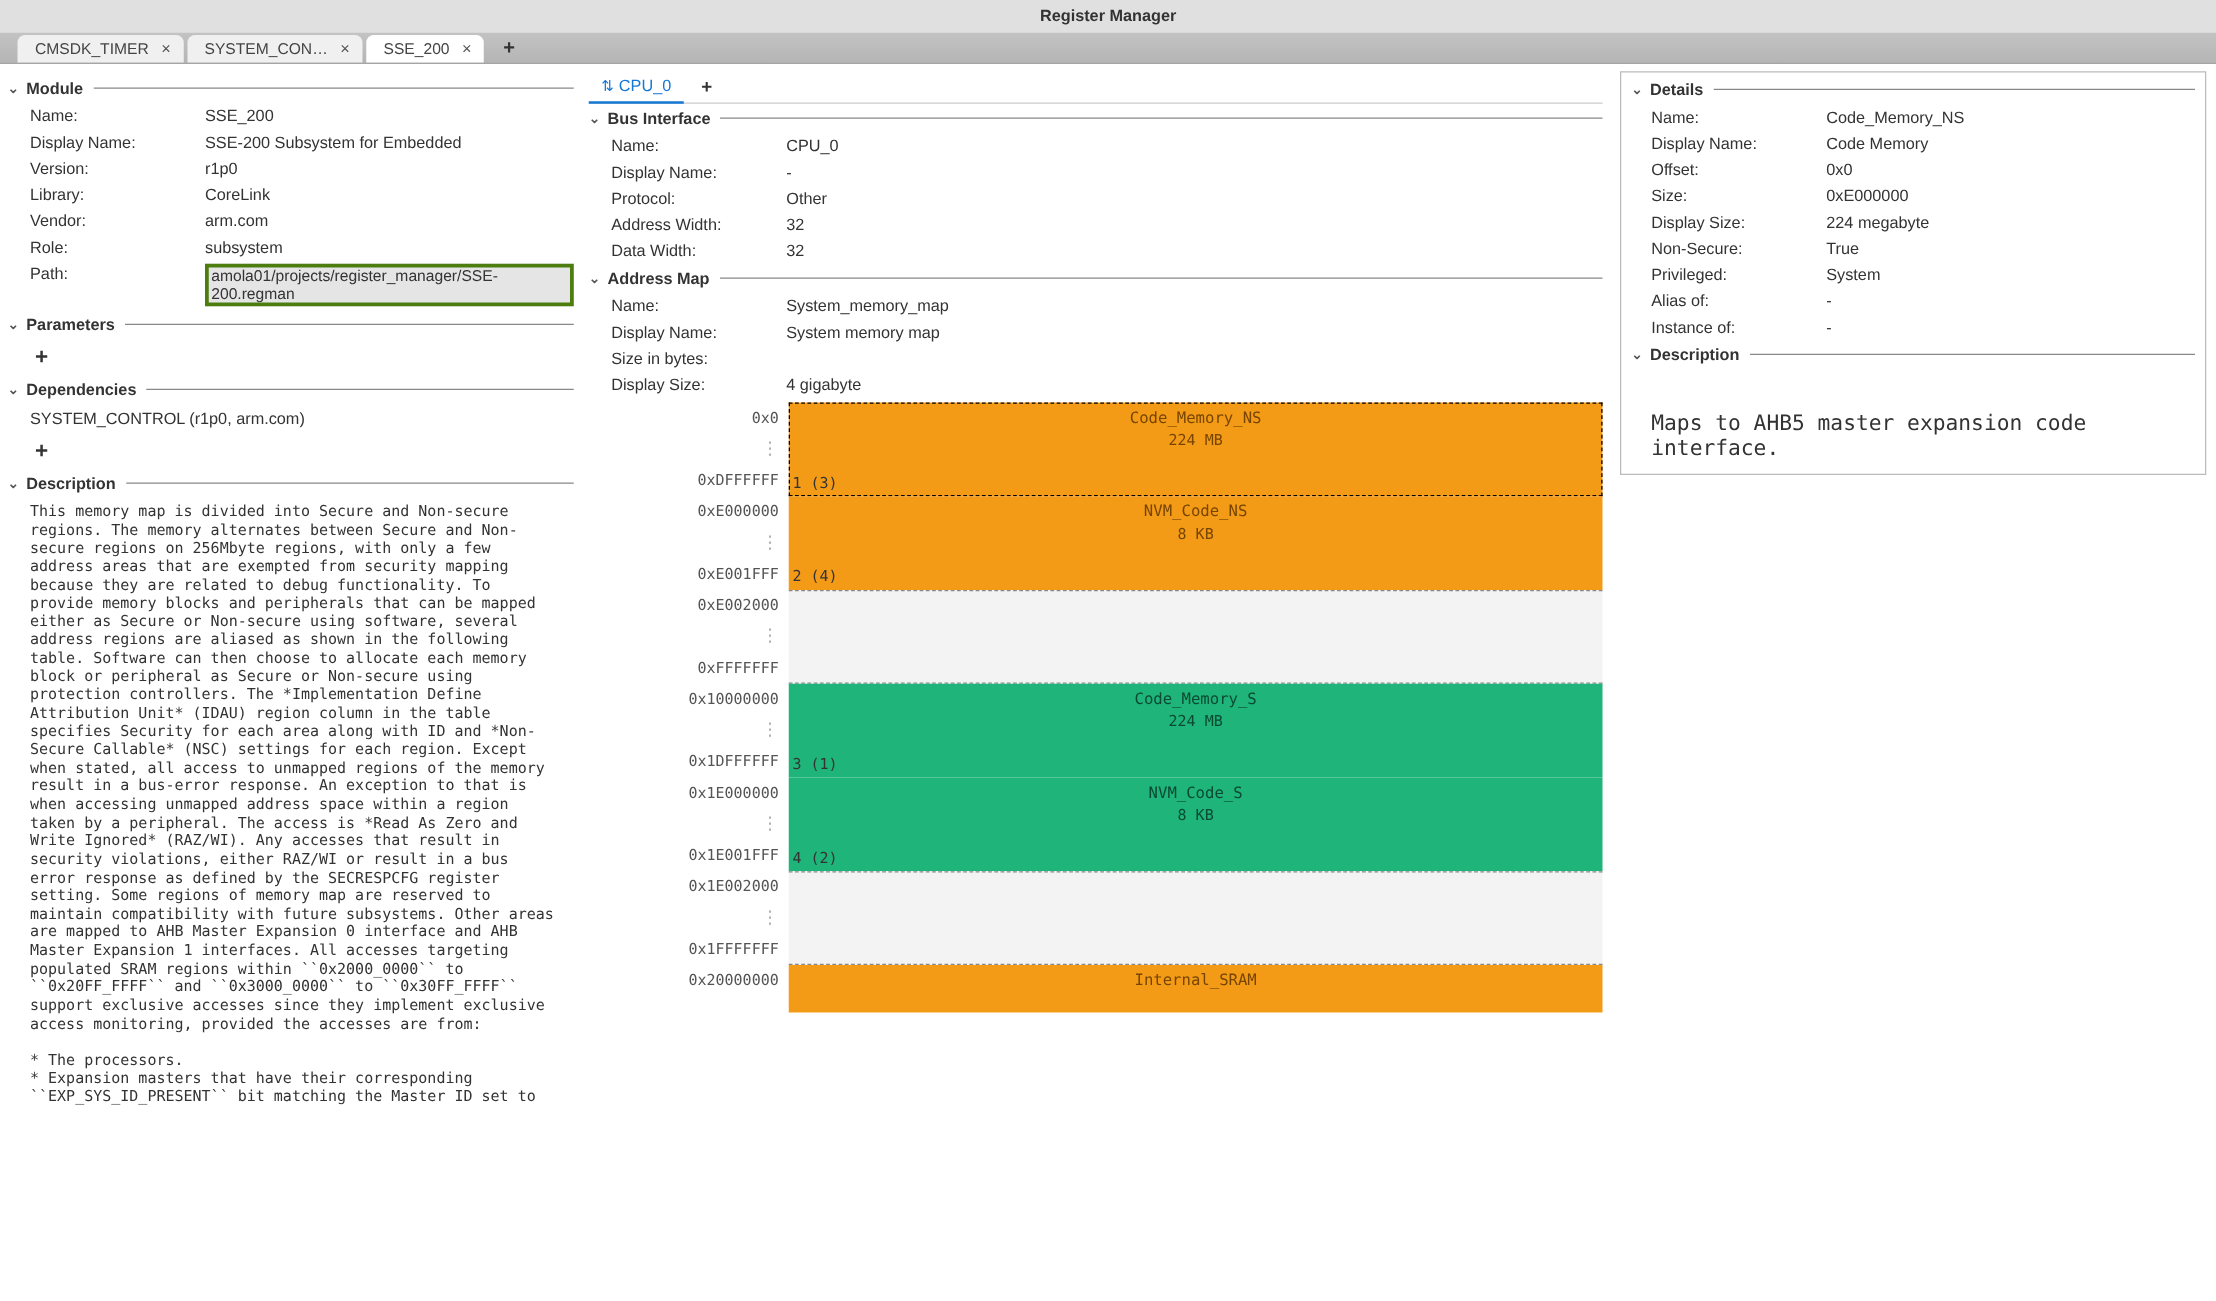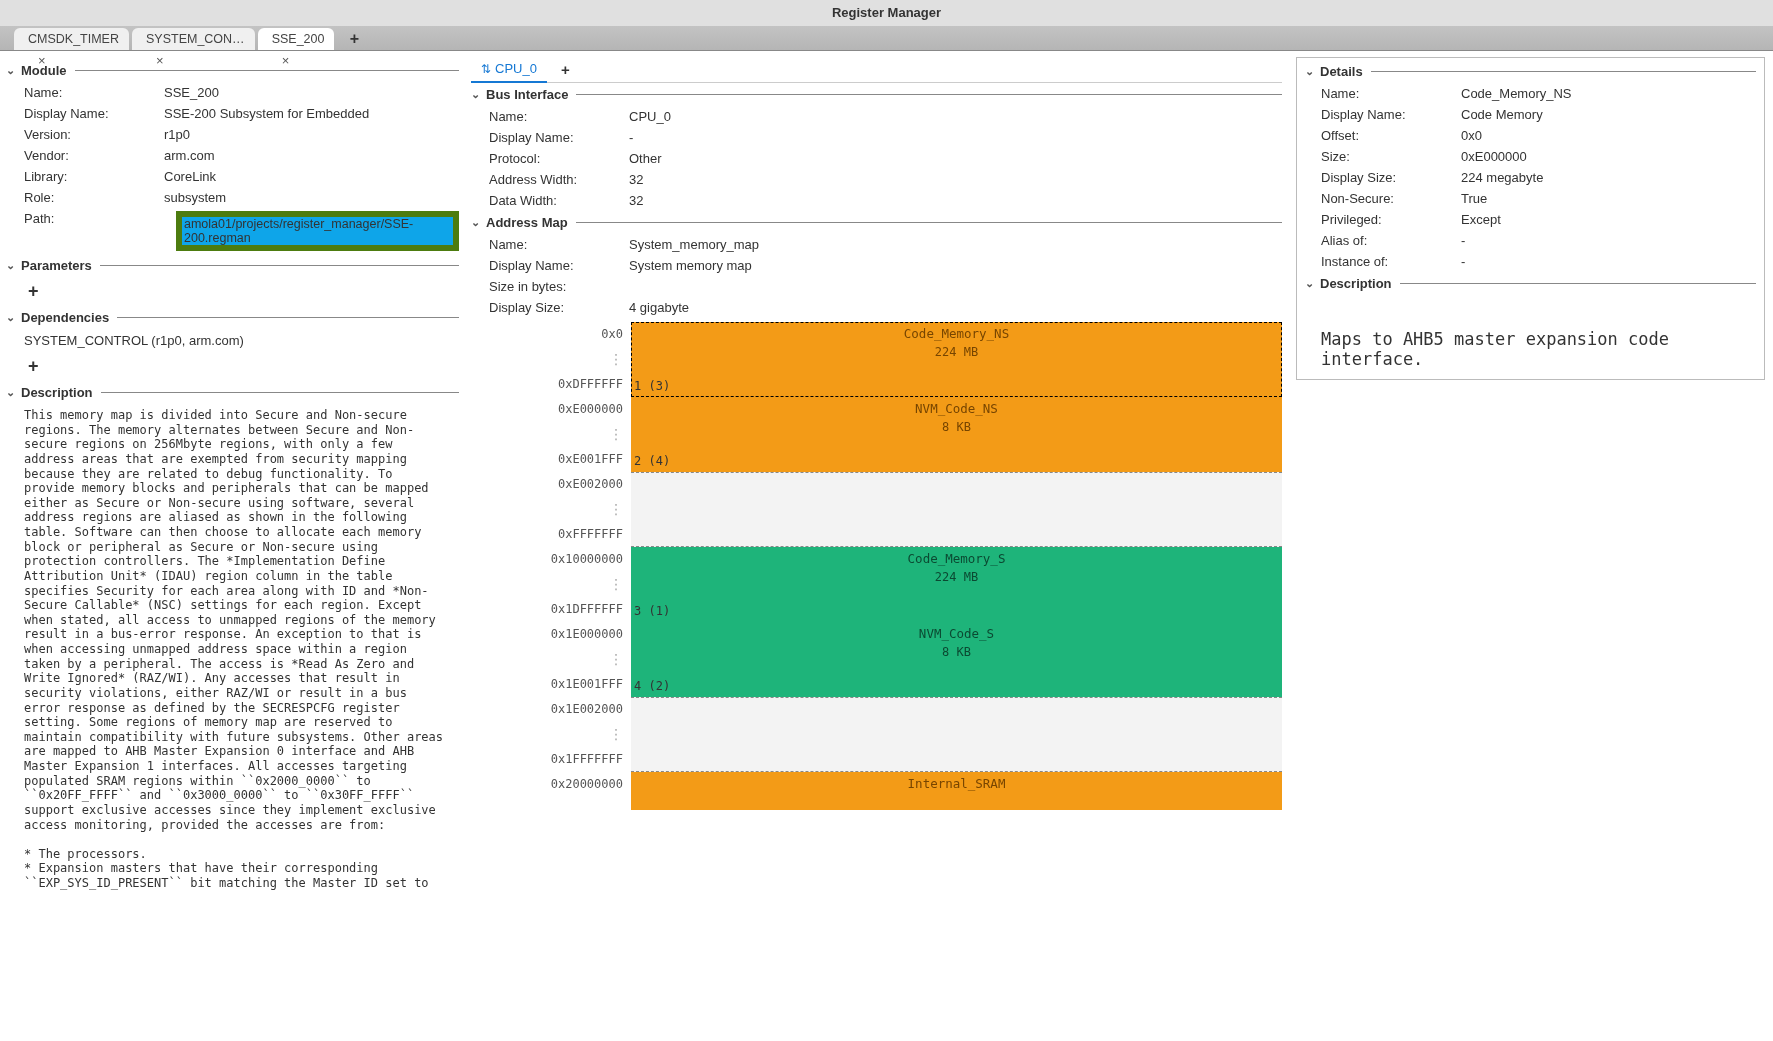--- a/index.html
+++ b/index.html
@@ -1,33 +1,33 @@
 <!DOCTYPE html>
 <html><head>
 <meta charset="utf-8">
 <style>
   * { margin:0; padding:0; box-sizing:border-box; }
   html,body { height:100%; font-family: -apple-system, BlinkMacSystemFont, "Segoe UI", Arial, sans-serif; font-size:13px; color:#333; background:#fff; overflow:hidden;}
   .titlebar { height:26px; background:#e0e0e0; text-align:center; line-height:26px; font-weight:600; font-size:13px; color:#333;}
   .maintabbar { height:25px; background:linear-gradient(#c3c3c3,#b5b5b5); display:flex; align-items:flex-end; padding-left:14px; border-bottom:1px solid #888;}
-  .tab { background:#f0f0f0; height:22px; line-height:22px; padding:0 10px 0 14px; margin-right:3px; border-radius:6px 6px 0 0; font-size:12.5px; color:#444; display:flex; align-items:flex-start; cursor:pointer;flex-direction:column;}
+  .tab { background:#f0f0f0; height:22px; line-height:22px; padding:0 10px 0 14px; margin-right:3px; border-radius:6px 6px 0 0; font-size:12.5px; color:#444; display:flex; align-items:flex-start; cursor:pointer;}
   .tab .close { margin-left:10px; color:#555; font-size:13px;}
   .tab.inactive { margin-top:2px; }
   .tab.active { background:#fff; font-weight:400;}
   .tab-add { width:22px; height:22px; text-align:center; line-height:22px; font-weight:bold; font-size:16px; color:#333; cursor:pointer; margin-left:6px;}
   .body { display:flex; height:calc(100% - 51px); width:100%; }
   
   .left { width:465px; padding:8px 6px 0 6px; overflow:hidden;}
   .section-header { display:flex; align-items:center; font-weight:bold; font-size:13px; color:#333; margin:4px 0 4px 0;}
   .section-header .caret { width:12px; font-size:11px; color:#555; margin-right:3px;}
   .section-header .line { flex:1; height:1px; background:#888; margin-left:8px;}
   .kv { display:flex; padding:3px 0 3px 18px; font-size:13px;}
   .kv .k { width:140px; color:#333;}
   .kv .v { flex:1; color:#333;}
-  .kv.path .v { background:#0ea5e9; border:6px solid #4d7c0f; padding:0 2px; font-size:12.5px;margin-left:12px;}
+  .kv.path .v { background:#e5e5e5; border:3px solid #4d7c0f; padding:0 2px; font-size:12.5px;}
   .addrow { padding:4px 0 4px 22px; font-weight:bold; font-size:18px; cursor:pointer;width:30px;}
   .dep { padding:4px 0 4px 18px;}
   .desc-text { padding:4px 10px 0 18px; font-family:Menlo,Consolas,monospace; font-size:12px; color:#333; line-height:1.22; white-space:pre-wrap;}
   
   .middle { flex:1; padding:6px 6px 0 6px; overflow:hidden;}
   .subtabbar { display:flex; align-items:center; height:26px; border-bottom:1px solid #ccc; margin-bottom:4px;}
   .subtab { padding:0 10px; height:26px; line-height:24px; color:#1578d4; border-bottom:2px solid #1578d4; font-size:13px; display:flex; align-items:center; cursor:pointer;}
   .subtab .sicon { margin-right:4px; font-size:12px;}
   .subtab-add { margin-left:14px; font-size:15px; font-weight:bold; color:#333; cursor:pointer;}
   .kv2 { display:flex; padding:3px 0 3px 18px; font-size:13px;}
@@ -91,26 +91,26 @@
       </div>
     <div class="kv">
         <div class="k">Display Name:</div>
         <div class="v">SSE-200 Subsystem for Embedded</div>
       </div>
     <div class="kv">
         <div class="k">Version:</div>
         <div class="v">r1p0</div>
       </div>
     <div class="kv">
+        <div class="k">Library:</div>
+        <div class="v">CoreLink</div>
+      </div>
+    <div class="kv">
         <div class="k">Vendor:</div>
         <div class="v">arm.com</div>
-      </div>
-    <div class="kv">
-        <div class="k">Library:</div>
-        <div class="v">CoreLink</div>
       </div>
     <div class="kv">
         <div class="k">Role:</div>
         <div class="v">subsystem</div>
       </div>
     <div class="kv path">
         <div class="k">Path:</div>
         <div class="v">amola01/projects/register_manager/SSE-200.regman</div>
       </div>
 
@@ -274,21 +274,21 @@
       <div class="kv3">
           <div class="k">Display Size:</div>
           <div class="v">224 megabyte</div>
         </div>
       <div class="kv3">
           <div class="k">Non-Secure:</div>
           <div class="v">True</div>
         </div>
       <div class="kv3">
           <div class="k">Privileged:</div>
-          <div class="v">Except</div>
+          <div class="v">System</div>
         </div>
       <div class="kv3">
           <div class="k">Alias of:</div>
           <div class="v">-</div>
         </div>
       <div class="kv3">
           <div class="k">Instance of:</div>
           <div class="v">-</div>
         </div>
 

